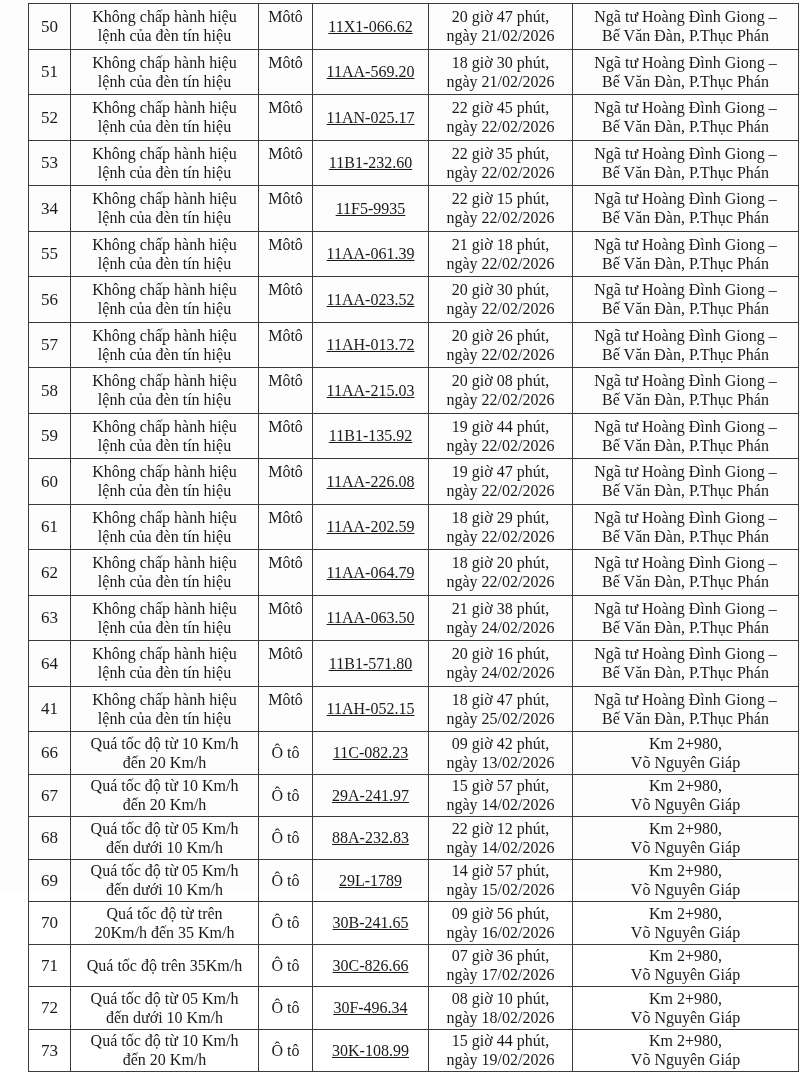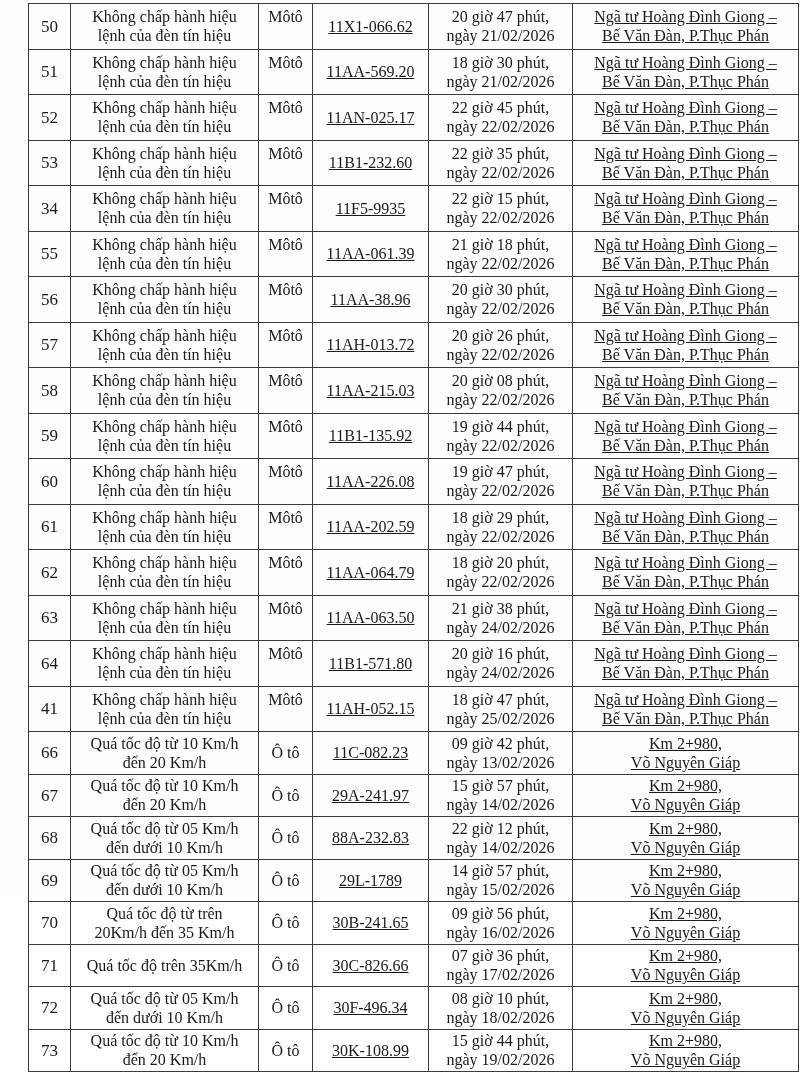--- a/index.html
+++ b/index.html
@@ -17,21 +17,21 @@
   }
   col.c-stt { width: 42px; }
   col.c-vio { width: 188px; }
   col.c-type { width: 54px; }
   col.c-plate { width: 116px; }
   col.c-time { width: 144px; }
   col.c-loc { width: 226px; }
   td.stt { font-size: 17px; }
   td.type.top { vertical-align: top; padding-top: 3px; }
   td.plate { font-size: 16px; text-decoration: underline; }
-  td.loc { font-size: 16px; text-decoration: underline; }
+  td.loc { font-size: 16px; }
   .line { display: block; white-space: nowrap; }
 </style>
 </head>
 <body>
 
 <div class="page">
   <table class="violations">
     <colgroup>
       <col class="c-stt">
         <col class="c-vio">
@@ -149,21 +149,21 @@
     </td>
   </tr>
 
   <tr>
     <td class="stt"><span>56</span></td>
     <td class="vio">
       <span class="line">Không chấp hành hiệu</span>
       <span class="line">lệnh của đèn tín hiệu</span>
     </td>
     <td class="type top"><span>Môtô</span></td>
-    <td class="plate"><span>11AA-38.96</span></td>
+    <td class="plate"><span>11AA-023.52</span></td>
     <td class="time">
       <span class="line">20 giờ 30 phút,</span>
       <span class="line">ngày 22/02/2026</span>
     </td>
     <td class="loc">
       <span class="line">Ngã tư Hoàng Đình Giong –</span>
       <span class="line">Bế Văn Đàn, P.Thục Phán</span>
     </td>
   </tr>
 

